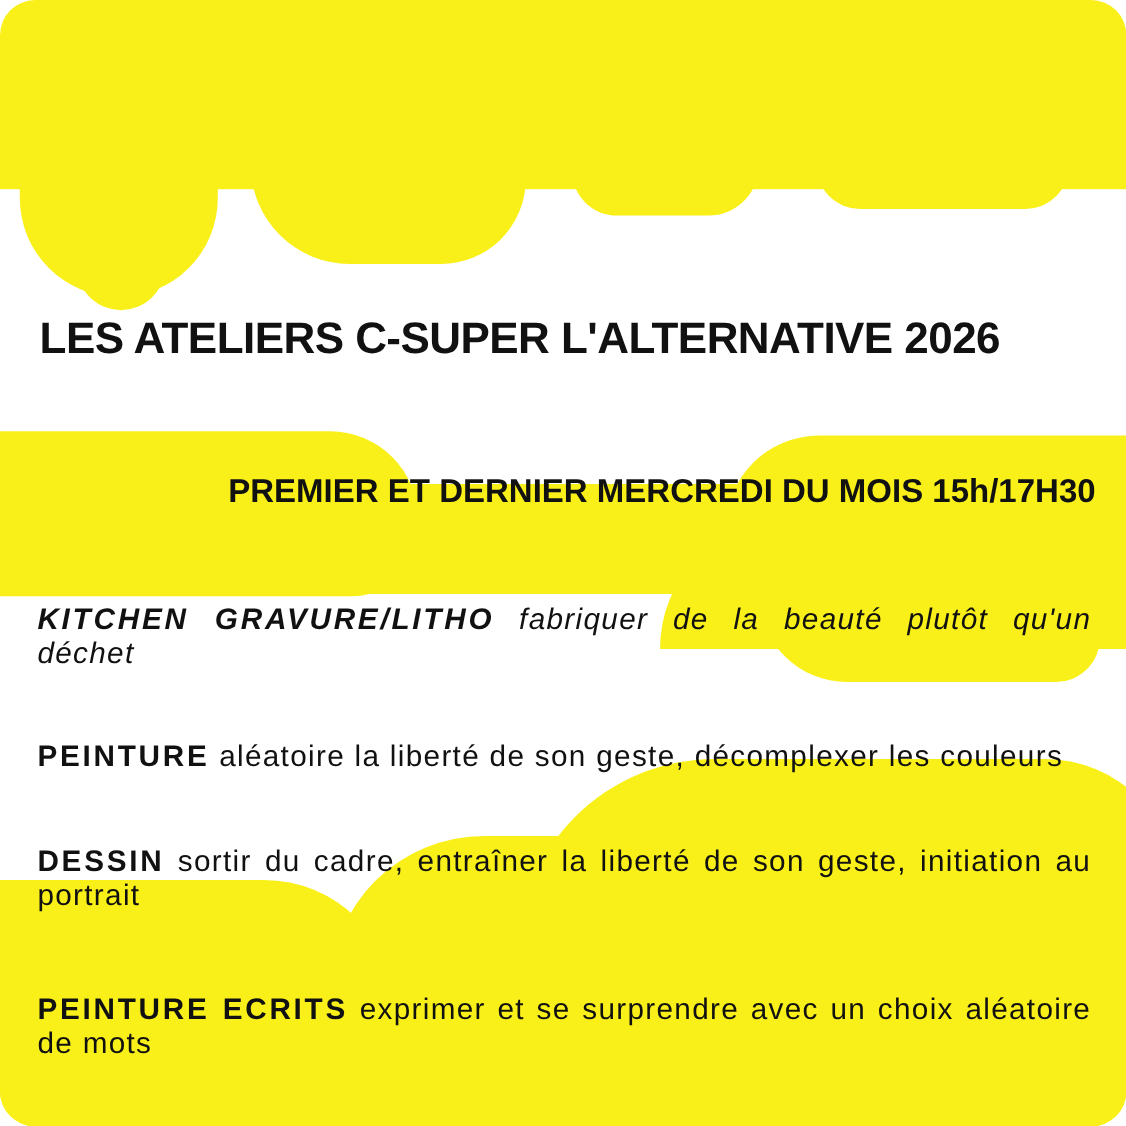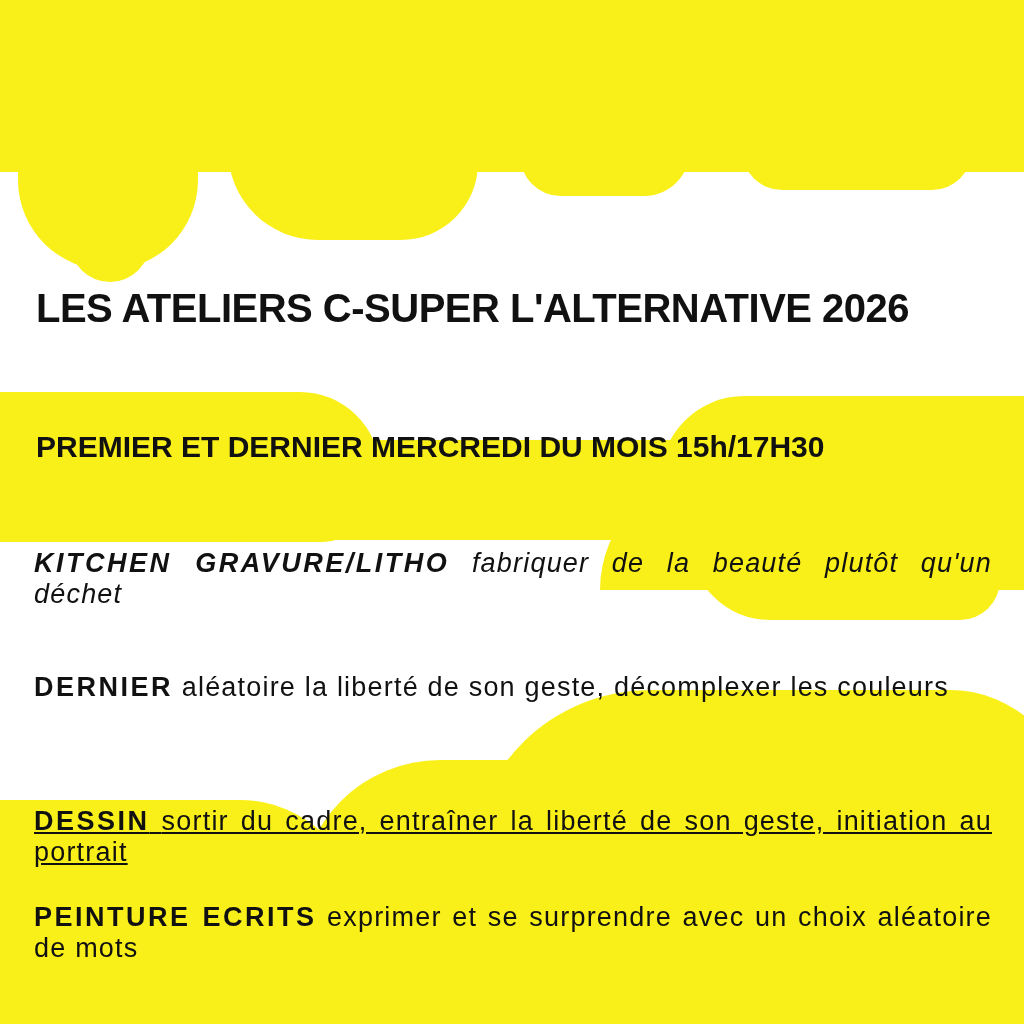--- a/index.html
+++ b/index.html
@@ -13,20 +13,21 @@
     font-family: "Liberation Sans", sans-serif;
     overflow: hidden;
   }
 
   #poster {
     position: relative;
     width: 1024px;
     height: 1024px;
     background: #ffffff;
     overflow: hidden;
+    border-radius: 32px;
   }
 
   
   .blob {
     position: absolute;
     background: #faf019;
     z-index: 0;
   }
 
   .blob-top {
@@ -194,39 +195,40 @@
 
   .subtitle {
     position: absolute;
     top: 190px;
     left: 36px;
     width: 960px;
     font-size: 30px;
     font-weight: bold;
     letter-spacing: 0px;
     color: #111111;
+    text-align: right;
   }
 
   .workshop {
     position: absolute;
     left: 34px;
     width: 958px;
     font-size: 27px;
     color: #111111;
     line-height: 1.14;
     text-align: justify;
     letter-spacing: 1.2px;
   }
   .workshop .lead {
     font-weight: bold;
     letter-spacing: 2.5px;
   }
   .w1 { top: 308px; font-style: italic; }
   .w2 { top: 432px; }
-  .w3 { top: 566px; text-decoration: underline; }
+  .w3 { top: 528px; }
   .w4 { top: 662px; }
 </style>
 </head>
 <body>
 
 <div id="poster">
 
   <div class="blob blob-top"></div>
   <div class="blob blob-top-drip-a"></div>
   <div class="blob blob-top-drip-b"></div>
@@ -255,21 +257,21 @@
     <div class="title">LES ATELIERS C-SUPER L'ALTERNATIVE 2026</div>
 
     <div class="subtitle">PREMIER ET DERNIER MERCREDI DU MOIS 15h/17H30</div>
 
     <div class="workshop w1">
       <span class="lead">KITCHEN GRAVURE/LITHO</span>
       <span>fabriquer de la beauté plutôt qu'un déchet</span>
     </div>
 
     <div class="workshop w2">
-      <span class="lead">DERNIER</span>
+      <span class="lead">PEINTURE</span>
       <span>aléatoire la liberté de son geste, décomplexer les couleurs</span>
     </div>
 
     <div class="workshop w3">
       <span class="lead">DESSIN</span>
       <span>sortir du cadre, entraîner la liberté de son geste, initiation au portrait</span>
     </div>
 
     <div class="workshop w4">
       <span class="lead">PEINTURE ECRITS</span>

